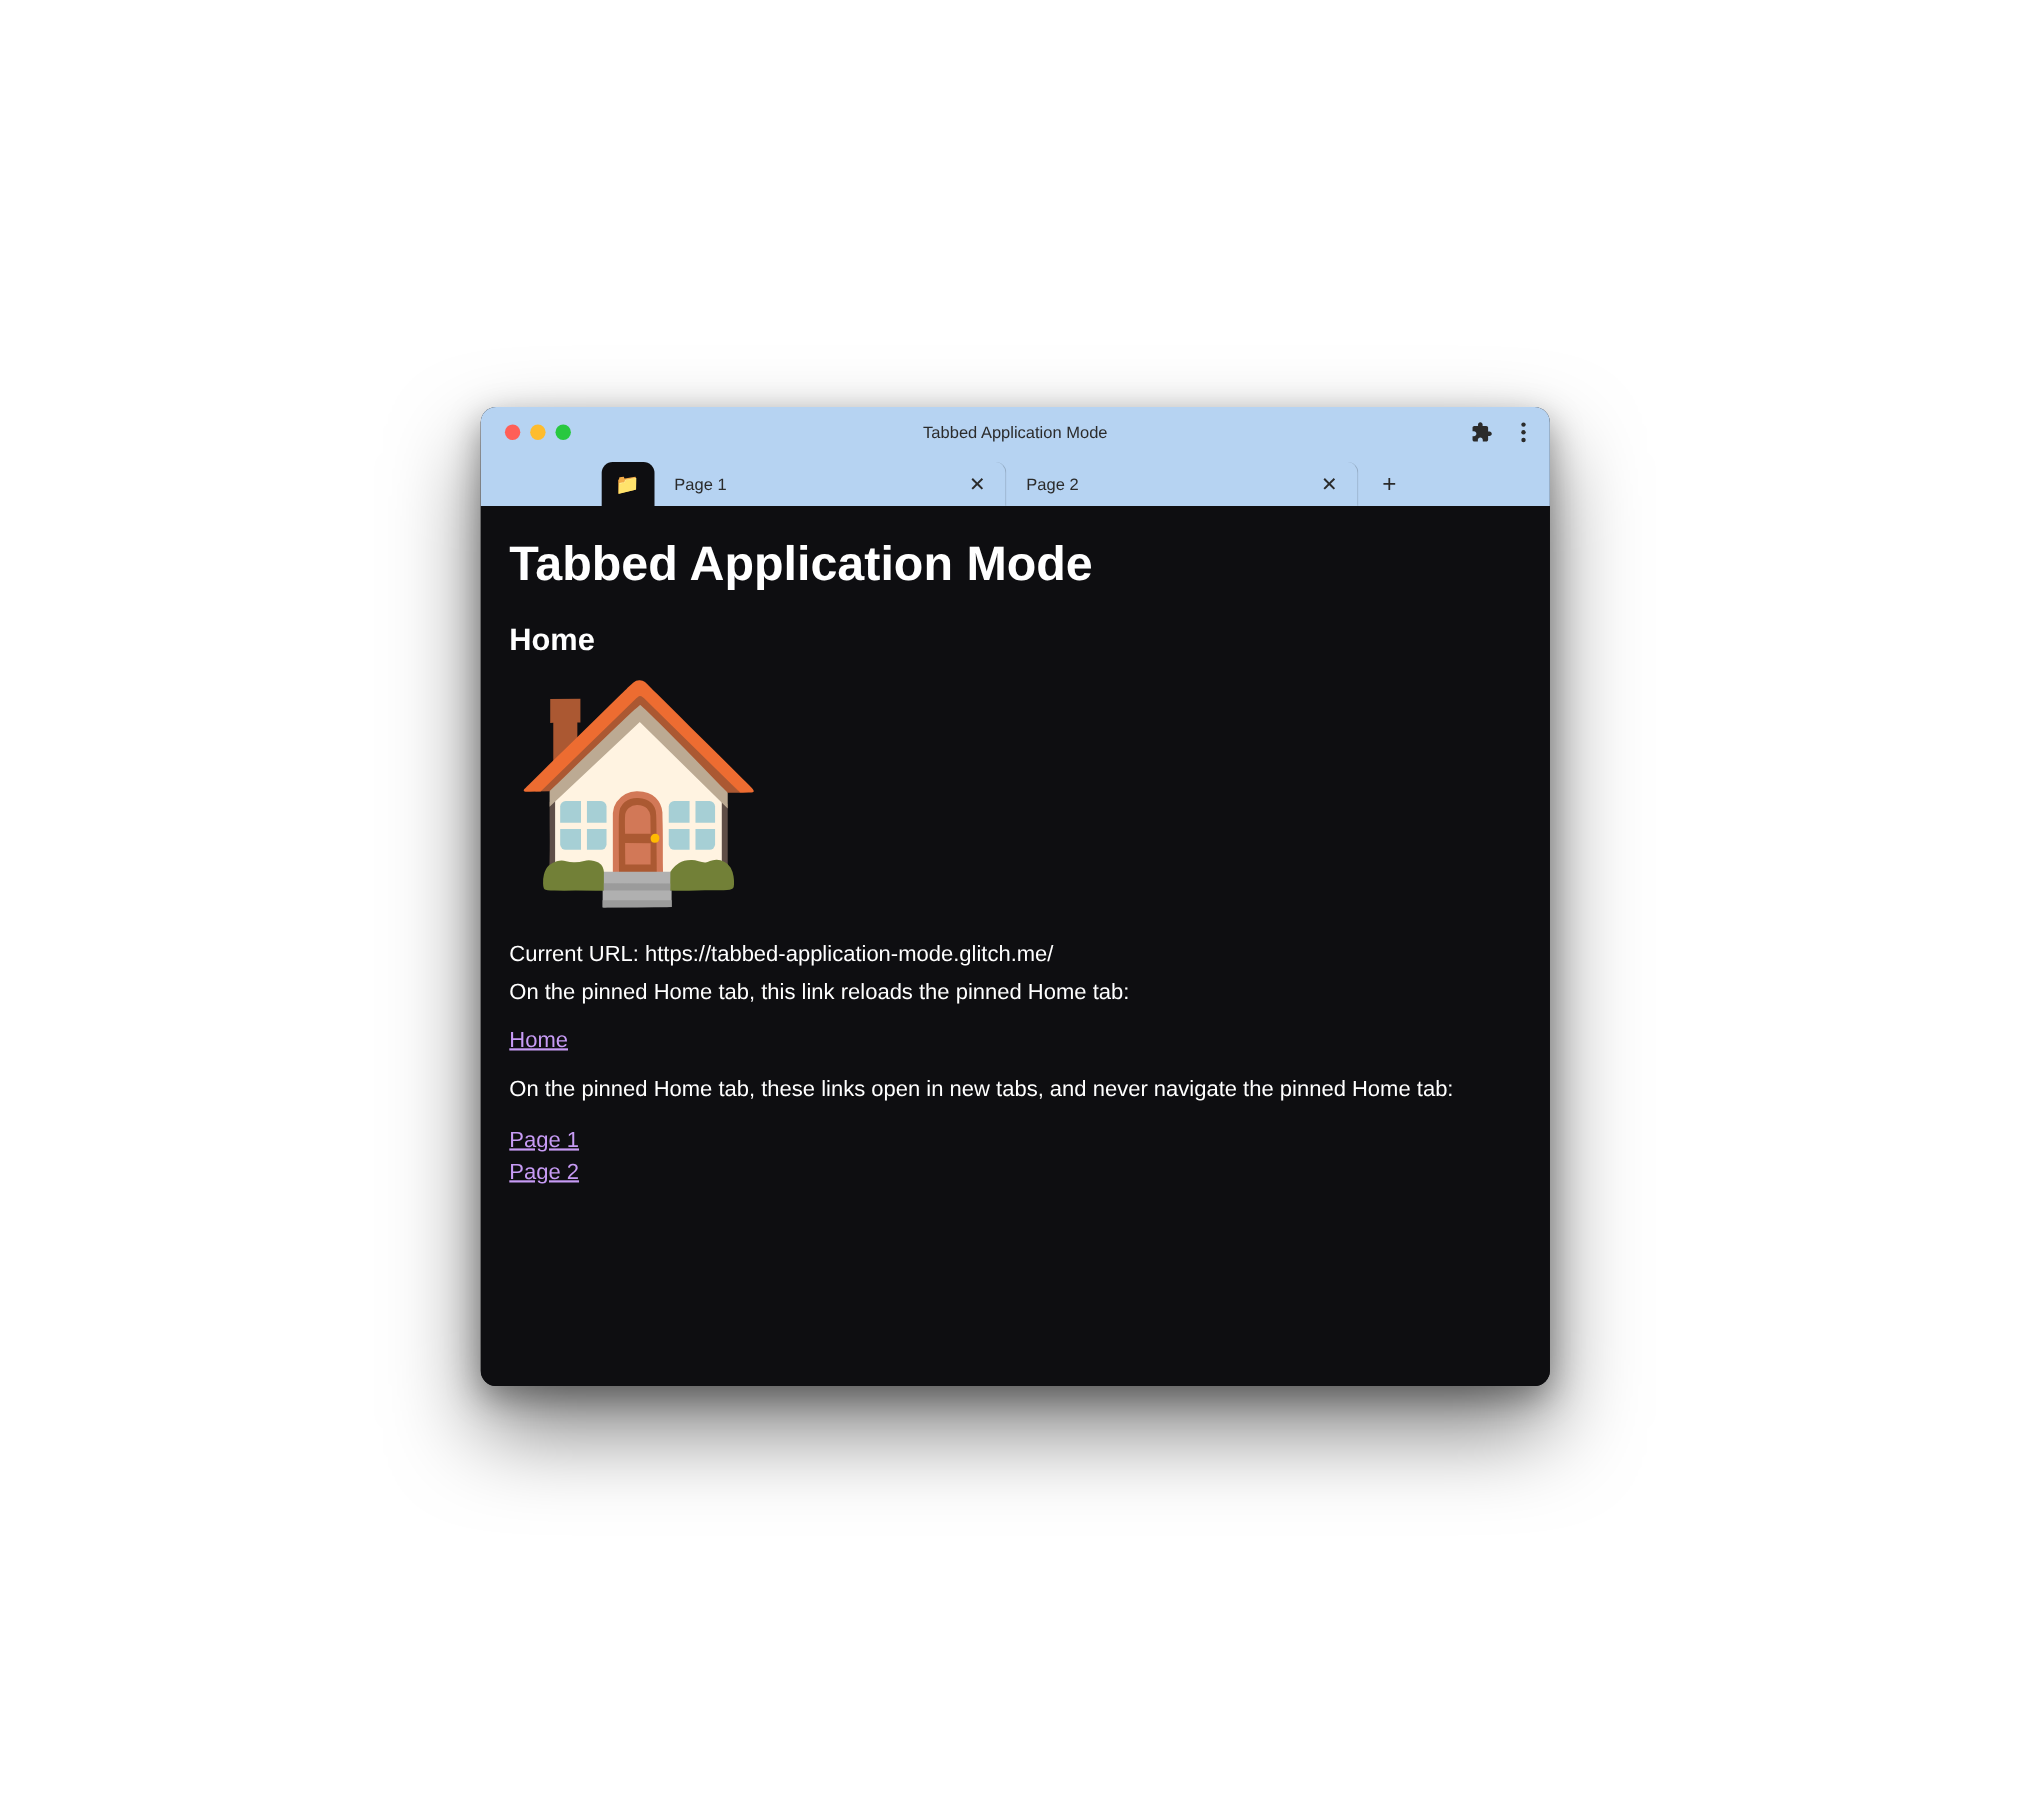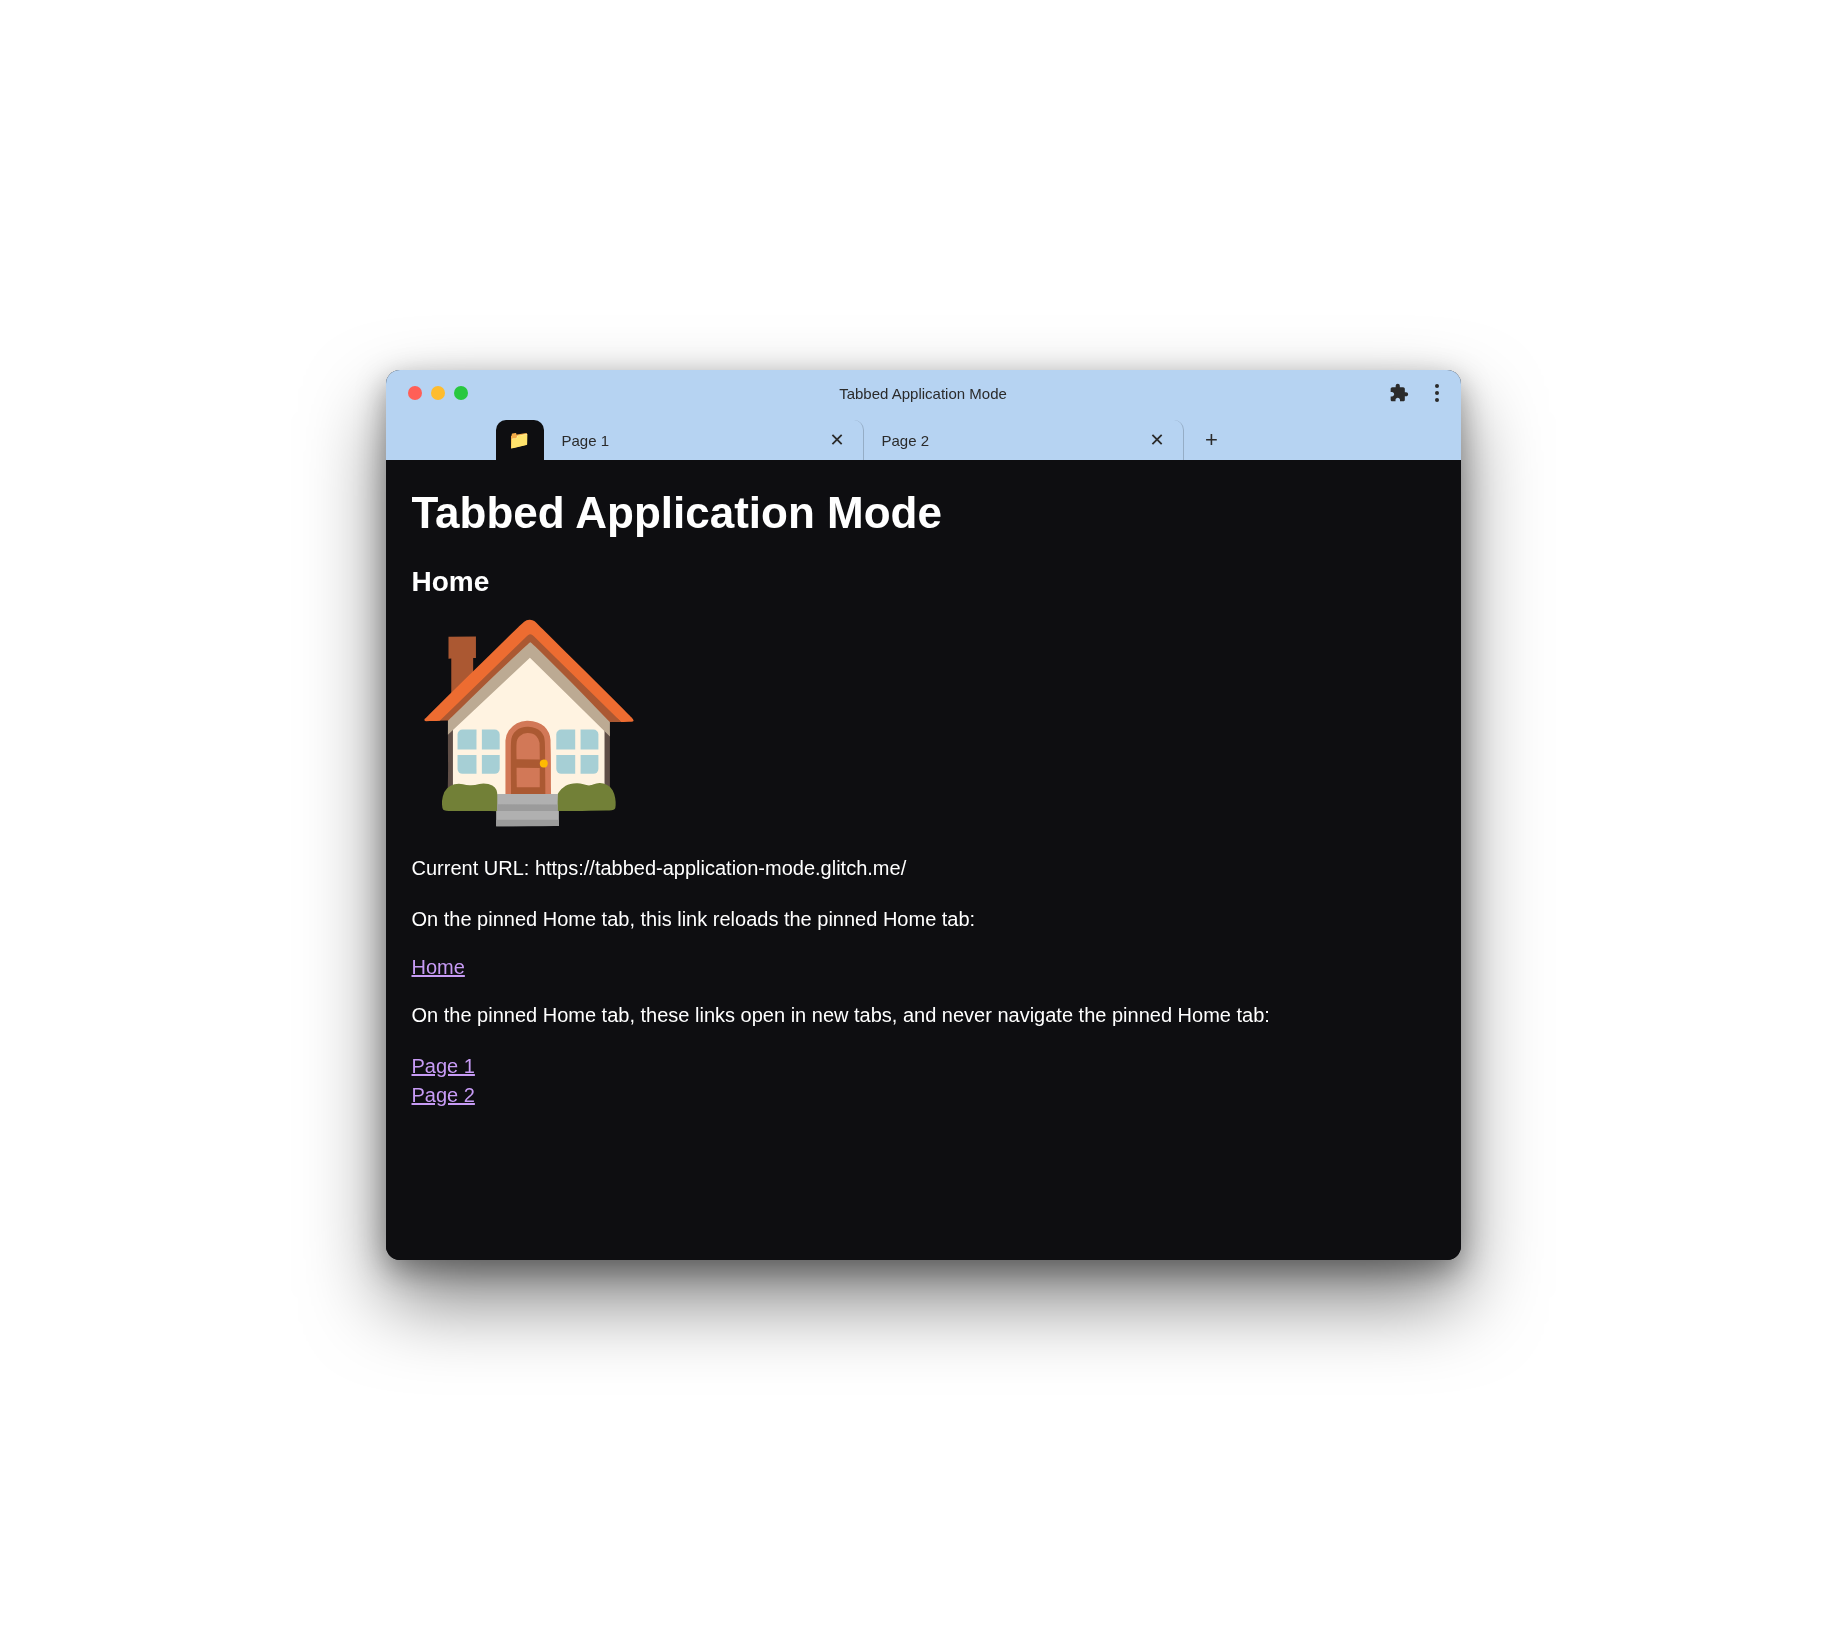--- a/index.html
+++ b/index.html
@@ -12,21 +12,21 @@
       font-family: -apple-system, BlinkMacSystemFont, "Segoe UI", Helvetica, Arial, sans-serif;
       background: #fff;
       display: flex;
       align-items: center;
       justify-content: center;
       min-height: 100vh;
       padding: 40px;
     }
 
     .window {
-      width: 1075px;
+      width: 972px;
       background: #0e0e11;
       border-radius: 14px;
       overflow: hidden;
       box-shadow: 0 40px 80px rgba(0,0,0,0.5), 0 10px 30px rgba(0,0,0,0.35);
     }
 
     .titlebar-area {
       background: #b6d3f2;
       position: relative;
     }
@@ -176,21 +176,21 @@
     }
 
     .house {
       font-size: 190px;
       line-height: 1;
       margin: 10px 0 40px 0;
     }
 
     .content p {
       font-size: 20px;
-      margin: 22px 0;
+      margin: 5px 0;
       line-height: 1.45;
     }
 
     .content a {
       color: #c79bf5;
       text-decoration: underline;
       font-size: 20px;
     }
 
     .link-block {

